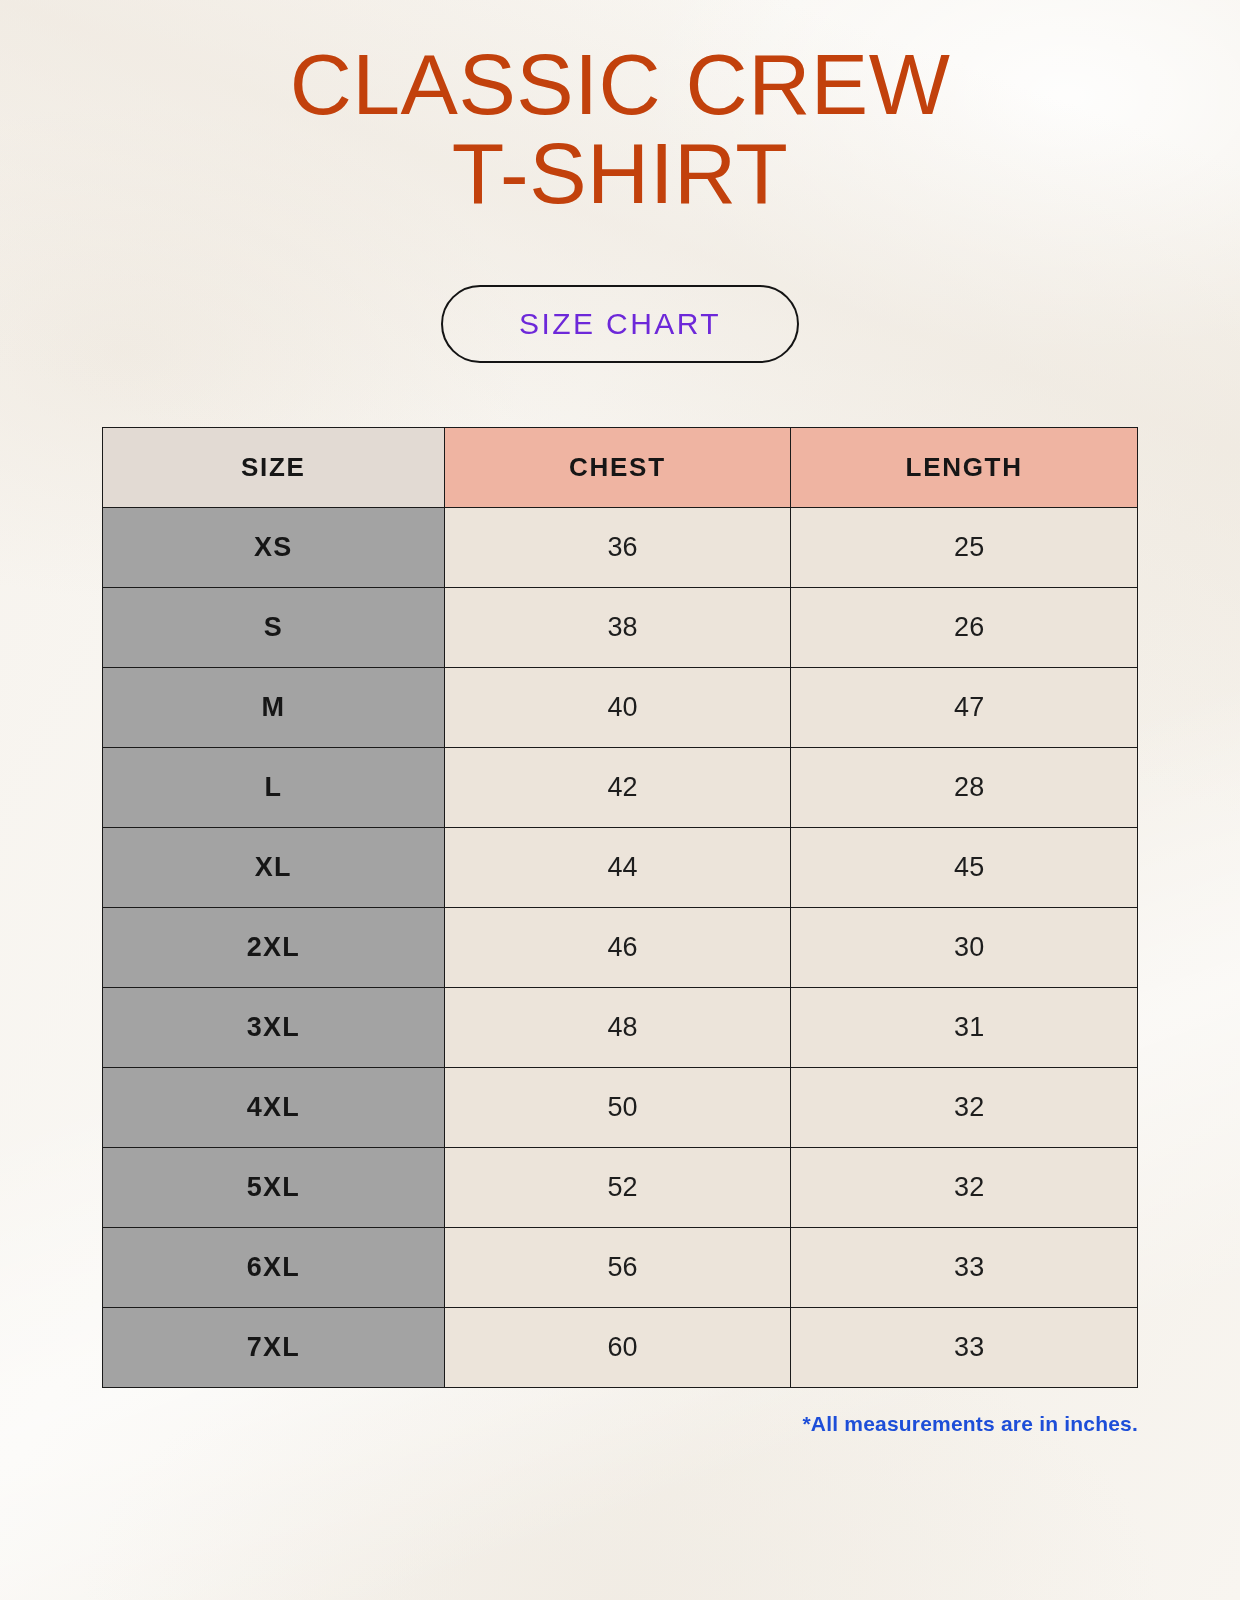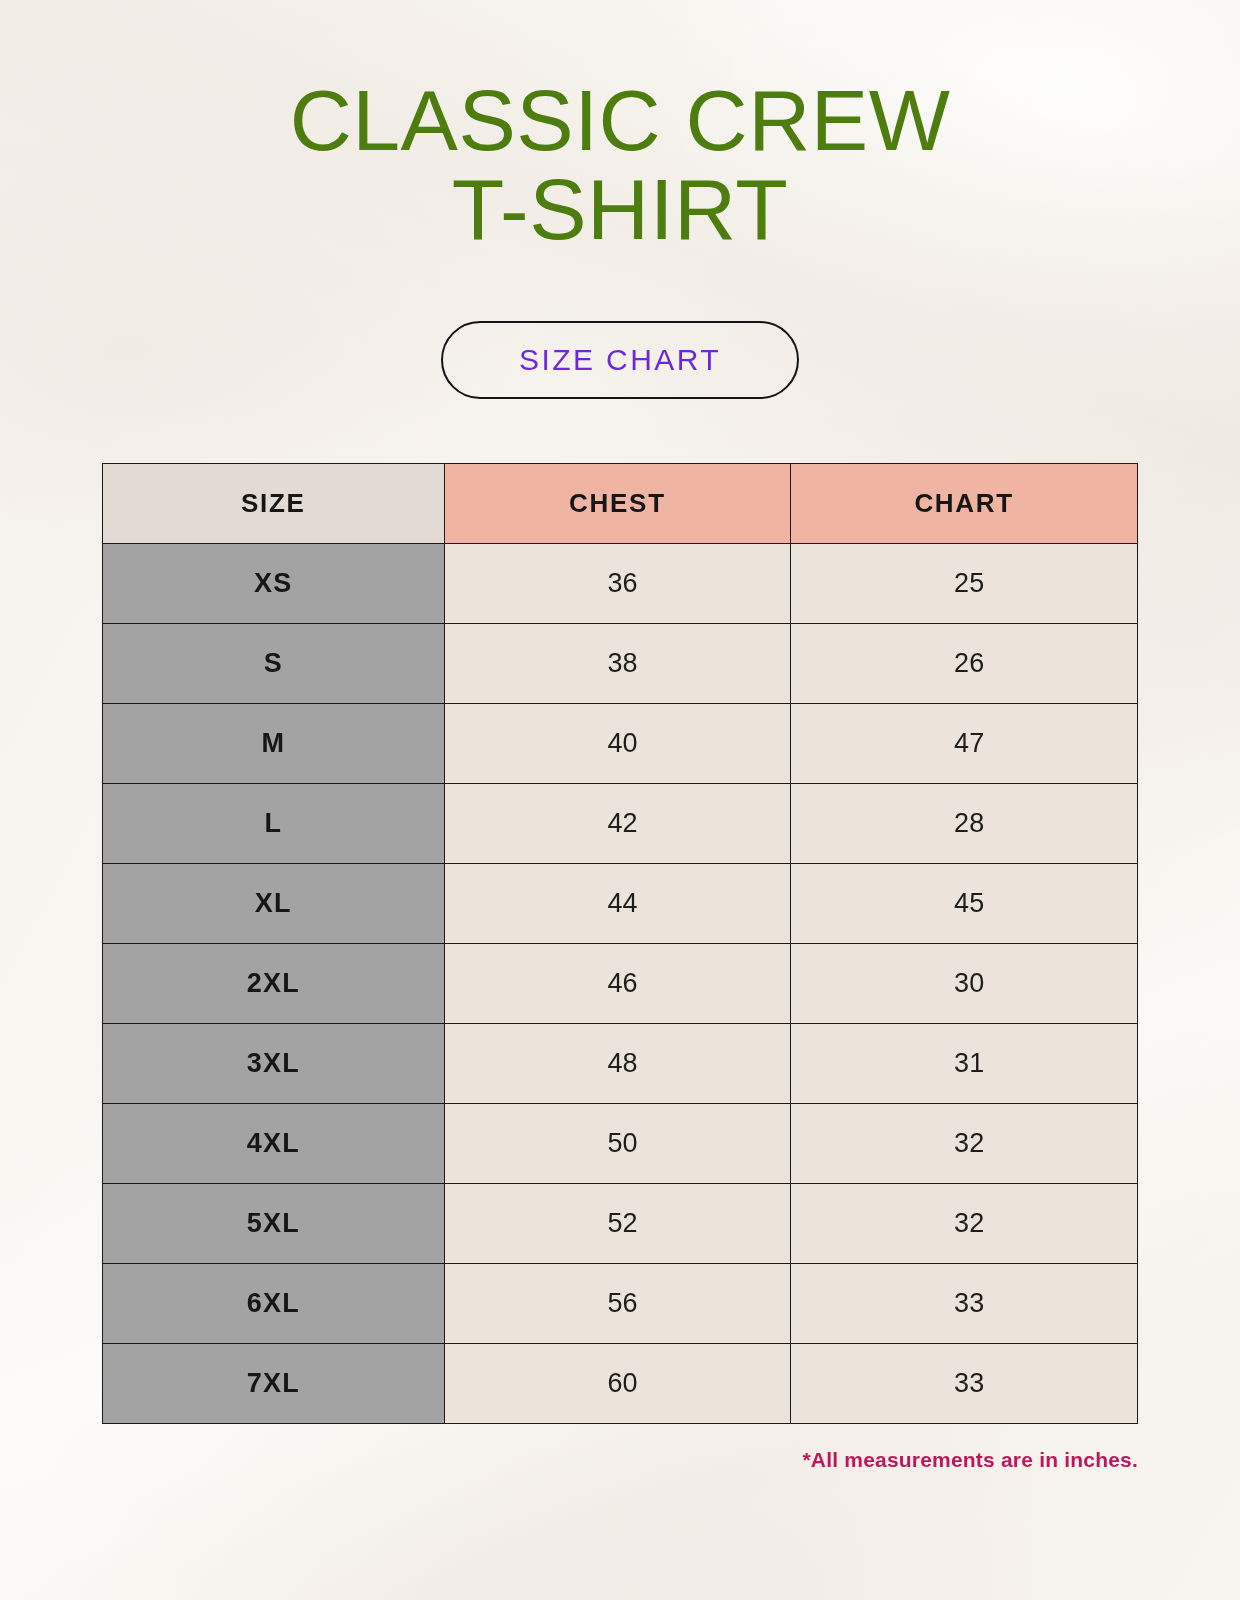--- a/index.html
+++ b/index.html
@@ -42,22 +42,22 @@
     box-sizing: border-box;
   }
 
   .title {
     text-align: center;
     font-size: 86px;
     line-height: 1.03;
     font-weight: 400;
     letter-spacing: 0.5px;
     margin: 0;
-    padding-top: 76px;
-    color: #4d7c0f;
+    padding-top: 40px;
+    color: #c2410c;
   }
   .title-line {
     display: block;
   }
 
   .pill-wrap {
     display: flex;
     justify-content: center;
     margin-top: 68px;
   }
@@ -120,21 +120,21 @@
     padding-left: 11px;
   }
 
   .footnote {
     width: 1036px;
     margin: 24px auto 0;
     text-align: right;
     font-size: 21px;
     font-weight: 700;
     letter-spacing: 0.2px;
-    color: #be185d;
+    color: #1d4ed8;
   }
 </style>
 </head>
 <body>
 
 <div class="bg-wash"></div>
 
 <div class="page">
 
   <h1 class="title">
@@ -150,21 +150,21 @@
     <table class="size-table">
       <colgroup>
         <col class="c-size">
         <col class="c-chest">
         <col class="c-length">
       </colgroup>
       <thead>
         <tr>
           <th class="head-size">SIZE</th>
           <th class="head-chest">CHEST</th>
-          <th class="head-length">CHART</th>
+          <th class="head-length">LENGTH</th>
         </tr>
       </thead>
       <tbody>
         <tr>
           <td class="cell-size">XS</td>
           <td class="cell-val">36</td>
           <td class="cell-val">25</td>
         </tr>
         <tr>
           <td class="cell-size">S</td>

